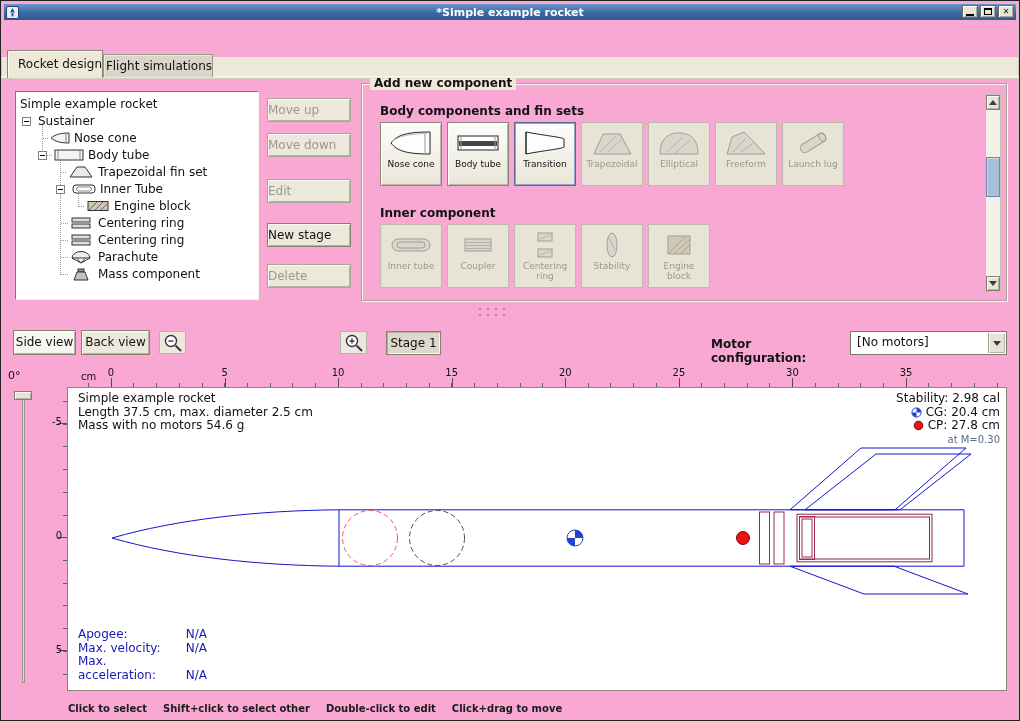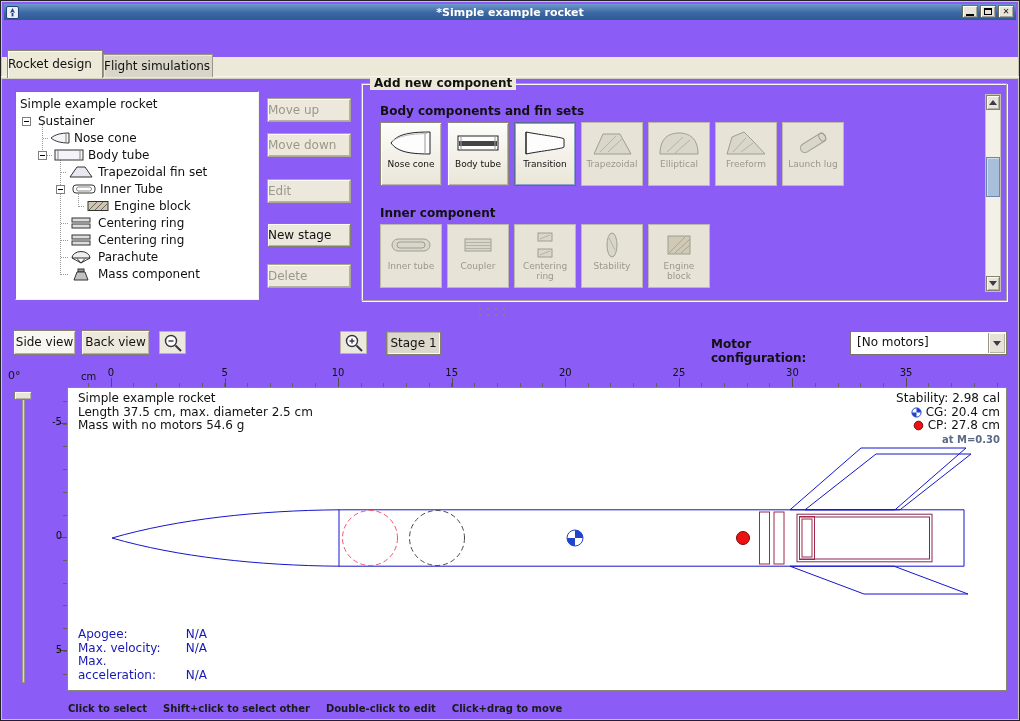--- a/index.html
+++ b/index.html
@@ -1,17 +1,17 @@
 <!DOCTYPE html>
 <html><head>
 <meta charset="utf-8">
 <style>
   * { margin:0; padding:0; box-sizing:border-box; font-family:"DejaVu Sans","Liberation Sans",sans-serif; }
   html,body { background:#888; }
-  .window { position:relative; width:1020px; height:721px; background:#8b5cf6; border:1px solid #222;
+  .window { position:relative; width:1020px; height:721px; background:#f9a8d4; border:1px solid #222;
             box-shadow: inset 0 0 0 1px #c9c5b7; font-size:12px; color:#111; overflow:hidden; }
 
   
   .titlebar { position:absolute; left:3px; top:3px; right:3px; height:16px;
               background:linear-gradient(180deg,#6e99cd,#3b68a3 55%,#2f5a93);
               display:flex; align-items:center; padding:0 2px; }
   .titlebar .title { position:absolute; left:0; right:0; text-align:center; color:#fff; font-weight:bold; font-size:11px; }
   .app-icon { width:13px; height:13px; background:#e9eef7; border:1px solid #24417a; border-radius:2px;
               display:flex; align-items:center; justify-content:center; z-index:2; }
   .winbtns { position:absolute; right:2px; top:1px; display:flex; z-index:2; }
@@ -20,21 +20,21 @@
              display:flex; align-items:center; justify-content:center; font-size:8px; font-weight:bold; line-height:1; }
 
   
   .menubar { position:absolute; top:21px; left:1px; right:1px; height:22px; background:#ece9d8;
              border-bottom:1px solid #d4d0c2; display:flex; padding-left:6px;margin-top:35px; }
   .menu-item { display:block; padding:3px 8px; }
   .menu-item::first-letter { text-decoration:underline; }
 
   
   .tabline { position:absolute; top:75px; left:0; right:0; height:2px; background:#ece9d8; border-top:1px solid #f8f6ef; z-index:1; }
-  .tab { position:absolute; z-index:2; text-align:left; }
+  .tab { position:absolute; z-index:2; text-align:right; }
   .tab.active { left:6px; top:49px; width:96px; height:28px; background:#ece9d8; line-height:26px;
                 border:1px solid #8a8676; border-bottom:none; box-shadow: inset 1px 1px 0 #fbfaf4; }
   .tab.inactive { left:102px; top:53px; width:110px; height:23px; background:#d9d5c8; line-height:22px;
                   border:1px solid #9a968a; border-bottom:none; box-shadow: inset 1px 1px 0 #ece9dd; }
 
   
   .tree-panel { position:absolute; left:14px; top:90px; width:244px; height:209px; background:#fff;
                 border:1px solid; border-color:#7b786c #f4f2ec #f4f2ec #7b786c; overflow:hidden; }
   .trow { position:absolute; left:0; right:0; height:17px; }
   .tlabel { position:absolute; top:1px; white-space:nowrap; font-size:12px; }
@@ -105,21 +105,21 @@
   .vruler { position:absolute; left:46px; top:24px; width:20px; height:304px; }
   .vminor { position:absolute; top:13.7px; bottom:0; right:0; width:4px;
             background:repeating-linear-gradient(to bottom,#60605a 0,#60605a 1px,transparent 1px,transparent 22.7143px); }
   .vmajor { position:absolute; top:36.4px; bottom:0; right:0; width:9px;
             background:repeating-linear-gradient(to bottom,#50504a 0,#50504a 1px,transparent 1px,transparent 113.5714px); }
   .vnum { position:absolute; left:0; width:15px; text-align:right; font-size:10px; }
   .drawing { position:absolute; left:66px; top:24px; width:940px; height:304px; background:#fff; border:1px solid #8a8676; }
   .rinfo { position:absolute; left:10px; top:4px; font-size:12px; line-height:13.5px; }
   .legend { position:absolute; right:6px; top:4px; font-size:12px; line-height:13.5px; }
   .legrow { display:flex; justify-content:flex-end; align-items:center; gap:4px; }
-  .mach { color:#5a6b85; font-size:10px;font-weight:bold; }
+  .mach { color:#5a6b85; font-size:10px; }
   .flight { position:absolute; left:10px; bottom:8px; color:#1818b8; font-size:12px; line-height:13.5px; }
   .flab { display:inline-block; width:104px; }
 
   
   .statusbar { position:absolute; left:1px; right:1px; bottom:1px; height:22px; padding-left:66px;
                display:flex; gap:16px; align-items:center; font-size:10px; font-weight:bold; color:#1a1a1a; }
 </style>
 </head>
 <body>
 

